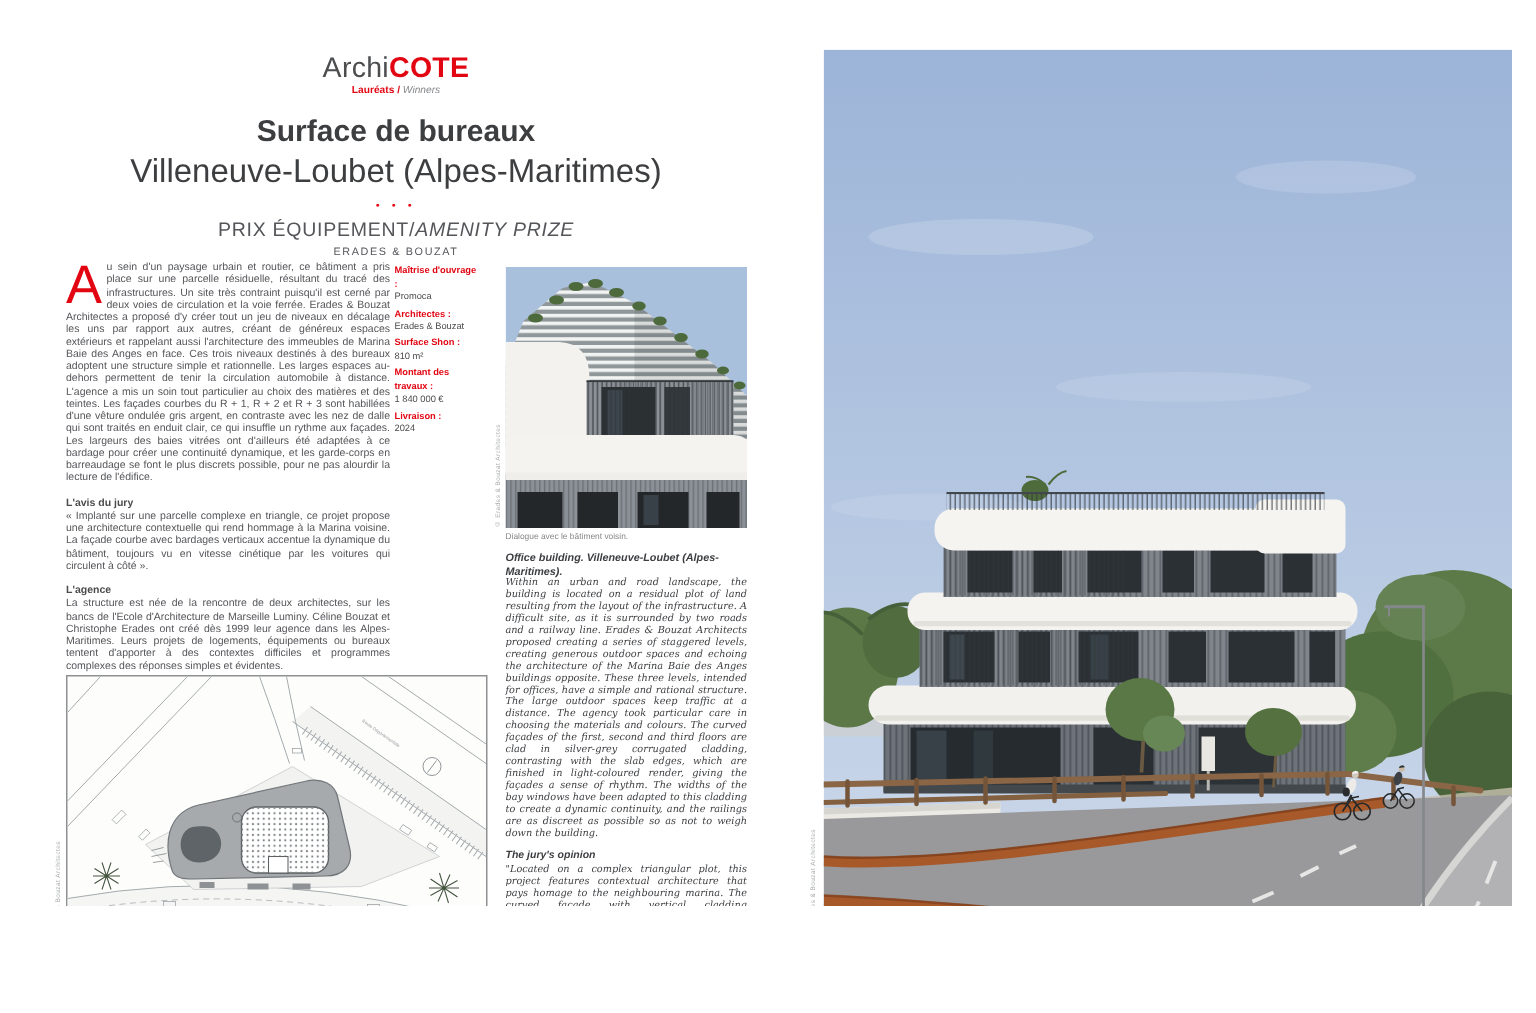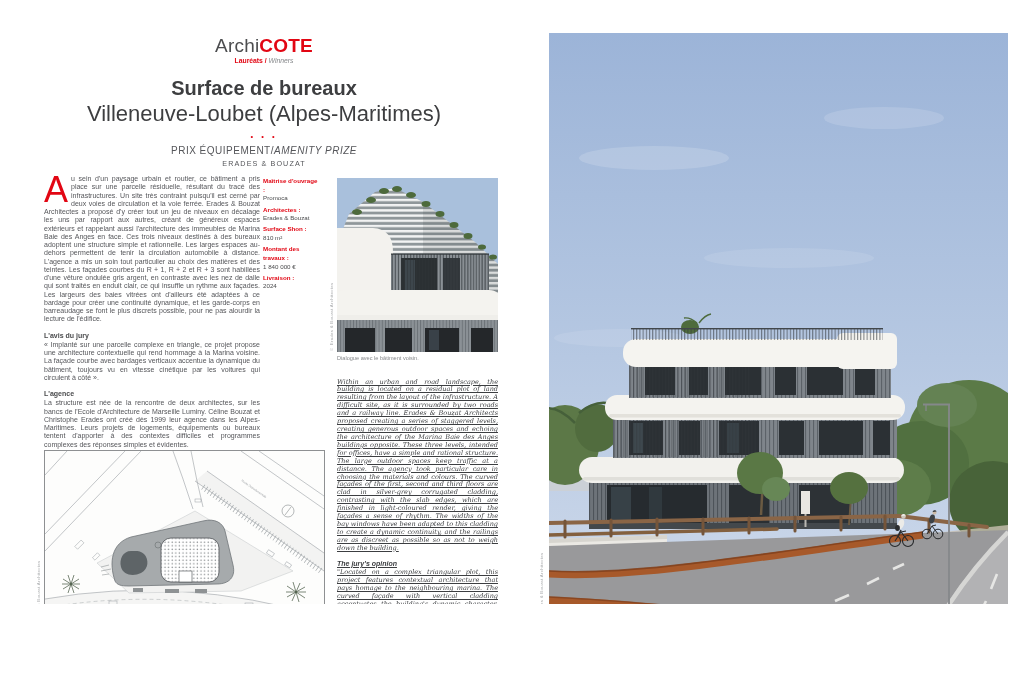--- a/index.html
+++ b/index.html
@@ -9,21 +9,21 @@
   .header{position:absolute;left:8px;top:36px;width:512px;text-align:center;}
   .logo{font-size:19px;letter-spacing:.2px;line-height:1;}
   .logo-archi{color:#4c4d4f;font-weight:500;}
   .logo-cote{color:#e20613;font-weight:800;}
   .tagline{font-size:6.8px;margin-top:2px;}
   .tagline-fr{color:#e20613;font-weight:700;}
   .tagline-en{color:#85878a;font-style:italic;}
   .title{margin-top:13px;font-size:20px;font-weight:700;color:#3d3e40;}
   .subtitle{margin-top:1px;font-size:22px;font-weight:400;color:#3d3e40;}
   .dots{margin-top:5px;font-size:7.5px;color:#e20613;letter-spacing:3px;}
-  .prize{margin-top:4px;font-size:10px;color:#55565a;letter-spacing:.5px;text-align:center;}
+  .prize{margin-top:4px;font-size:13px;color:#55565a;letter-spacing:.5px;text-align:center;}
   .prize-en{font-style:italic;}
   .laureate{margin-top:3px;font-size:7.2px;color:#55565a;letter-spacing:1.1px;}
 
   
   .col-fr{position:absolute;left:44px;top:175px;width:216px;font-size:7px;line-height:1.18;color:#55565a;text-align:justify;}
   .col-fr p{margin:0;}
   .dropcap{float:left;font-size:36px;line-height:27px;color:#e20613;margin:1px 3px 0 0;font-weight:400;}
   .subhead{font-weight:700;color:#4a4b4d;margin:8px 0 1px;font-size:7px;}
 
   
@@ -35,21 +35,21 @@
   
   .siteplan{position:absolute;left:44px;top:450px;width:281px;height:182px;border:1px solid #8e9092;box-sizing:border-box;background:#fdfdfc;}
   .siteplan svg{width:100%;height:100%;display:block;}
 
   
   .photo-col{position:absolute;left:337px;top:178px;width:161px;}
   .small-photo{width:161px;height:174px;overflow:hidden;}
   .small-photo svg{display:block;}
   .caption{font-size:5.6px;color:#85878a;margin-top:2.5px;}
   .en-head{margin-top:6px;font-size:7.2px;font-weight:700;font-style:italic;color:#3c3e41;line-height:1.3;}
-  .col-en{font-size:6.5px;line-height:1.22;color:#3c3e41;text-align:justify;font-family:"DejaVu Serif",serif;font-style:italic;margin-top:18px;text-decoration:underline;}
+  .col-en{font-size:6.5px;line-height:1.22;color:#3c3e41;text-align:justify;font-family:"DejaVu Serif",serif;font-style:italic;margin-top:0;}
   .en-subhead{font-family:"Liberation Sans",sans-serif;font-weight:700;font-style:italic;font-size:7px;color:#3c3e41;margin:7px 0 1px;}
 
   
   .big-photo{position:absolute;left:549px;top:33px;width:459px;height:591px;overflow:hidden;}
   .big-photo svg{display:block;}
   .caption-large{position:absolute;left:550px;top:628px;font-size:5.6px;color:#85878a;}
 
   
   .footer-left{position:absolute;left:240px;top:648px;width:206px;text-align:right;font-size:6.6px;color:#8b8d90;}
   .footer-right{position:absolute;left:549px;top:650px;font-size:6.6px;color:#8b8d90;}
@@ -220,20 +220,21 @@
         <g fill="#24272a">
           <rect x="8" y="150" width="30" height="24"></rect>
           <rect x="48" y="150" width="27" height="24"></rect>
           <rect x="88" y="150" width="34" height="24"></rect>
           <rect x="134" y="150" width="22" height="24"></rect>
         </g>
         <rect x="92" y="152" width="10" height="20" fill="#3e4850" opacity="0.8"></rect>
       </svg>
     </div>
     <div class="caption">Dialogue avec le bâtiment voisin.</div>
+    <div class="en-head">Office building. Villeneuve-Loubet (Alpes-Maritimes).</div>
     <div class="col-en">
       <p style="margin:0">Within an urban and road landscape, the building is located on a residual plot of land resulting from the layout of the infrastructure. A difficult site, as it is surrounded by two roads and a railway line. Erades &amp; Bouzat Architects proposed creating a series of staggered levels, creating generous outdoor spaces and echoing the architecture of the Marina Baie des Anges buildings opposite. These three levels, intended for offices, have a simple and rational structure. The large outdoor spaces keep traffic at a distance. The agency took particular care in choosing the materials and colours. The curved façades of the first, second and third floors are clad in silver-grey corrugated cladding, contrasting with the slab edges, which are finished in light-coloured render, giving the façades a sense of rhythm. The widths of the bay windows have been adapted to this cladding to create a dynamic continuity, and the railings are as discreet as possible so as not to weigh down the building.</p>
       <div class="en-subhead">The jury's opinion</div>
       <p style="margin:0">"Located on a complex triangular plot, this project features contextual architecture that pays homage to the neighbouring marina. The curved façade with vertical cladding accentuates the building's dynamic character, which is always seen in kinetic speed by cars driving by."</p>
     </div>
   </div>
 
   <div class="footer-left">
     <span>www.cotemagazine.com - Septembre-Octobre 2025</span>
     <span>|</span>

